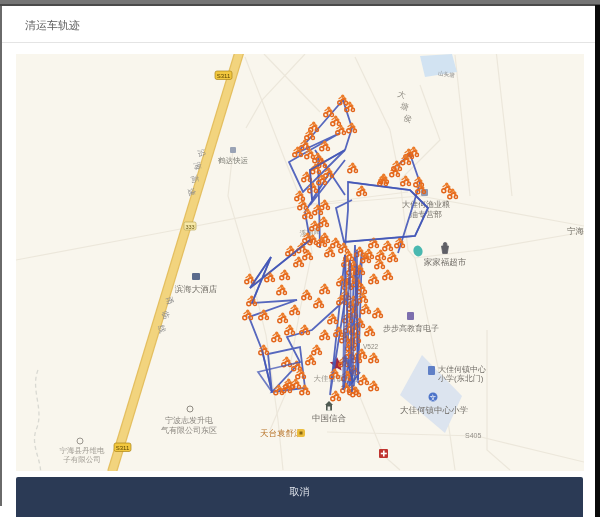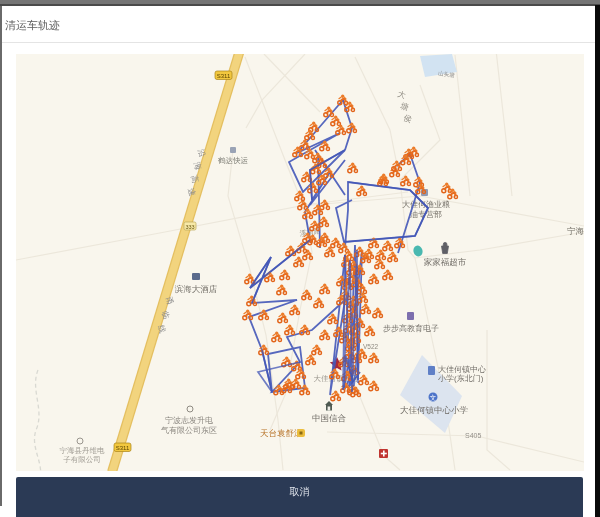--- a/index.html
+++ b/index.html
@@ -9,21 +9,21 @@
 </style>
 </head>
 <body>
 
 <div class="abs" style="left:0;top:0;width:600px;height:4px;background:#757575;border-bottom:2px solid #4a4a4a;"></div>
 
 <div class="abs" style="left:0;top:6px;width:2px;height:500px;background:#6a6a6a;"></div>
 
 <div class="abs" style="left:595px;top:5px;width:5px;height:512px;background:#0a0a0a;"></div>
 
-<div class="abs" style="left:5px;top:18px;font-size:11px;color:#606060;">清运车轨迹</div>
+<div class="abs" style="left:25px;top:18px;font-size:11px;color:#606060;">清运车轨迹</div>
 
 <div class="abs" style="left:2px;top:42px;width:593px;height:1px;background:#e4e4e4;"></div>
 
 <div class="abs" style="left:16px;top:54px;width:568px;height:417px;">
 <svg width="568" height="417" viewBox="16 54 568 417">
 
   <rect x="16" y="54" width="568" height="417" fill="#f9f6ed"></rect>
 
   <g stroke="#ece7db" stroke-width="1.2" fill="none">
     <path d="M0,263 L165,232 L300,206 L420,196 L584,226"></path>

